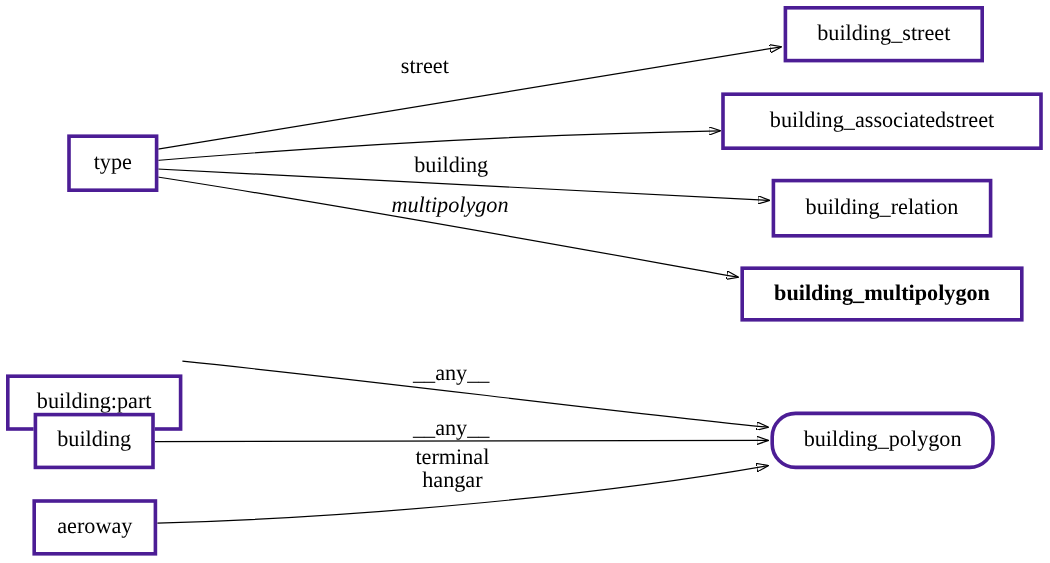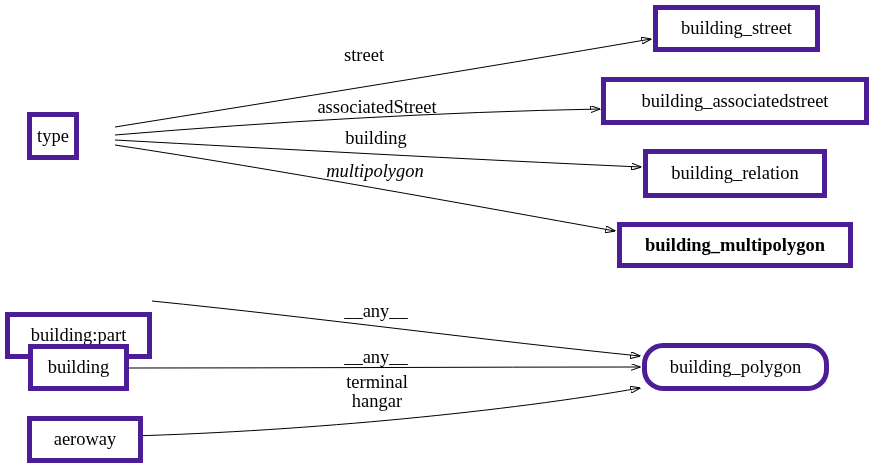--- a/index.html
+++ b/index.html
@@ -3,40 +3,40 @@
 <meta charset="utf-8">
 <style>
   html,body{margin:0;padding:0;background:#ffffff;}
   .canvas{
     position:relative;width:875px;height:469px;background:#ffffff;
     font-family:"Liberation Serif","DejaVu Serif",serif;color:#000000;overflow:hidden;
   }
   .edges-svg{position:absolute;left:0;top:0;width:875px;height:469px;}
   .edges-svg path{fill:none;stroke:#000000;stroke-width:1;}
   .node{
-    position:absolute;box-sizing:border-box;border:5px solid #4c1d95;background:#ffffff;
+    position:absolute;box-sizing:border-box;border:3px solid #4c1d95;background:#ffffff;
     display:flex;align-items:center;justify-content:center;
     font-size:18.5px;line-height:1;white-space:nowrap;
   }
   .edge-label{
     position:absolute;transform:translate(-50%,-50%);
     font-size:18.5px;line-height:1.03;text-align:center;white-space:pre-line;
   }
   
-  .n-type{left:27px;top:112px;width:52px;height:48px;}
+  .n-type{left:56px;top:112px;width:76px;height:48px;}
   .n-building-part{left:5px;top:272px;width:147px;height:47px;margin-top:40px;}
   .n-building{left:28px;top:344px;width:101px;height:47px;}
-  .n-aeroway{left:27px;top:416px;width:116px;height:47px;}
+  .n-aeroway{left:27px;top:416px;width:104px;height:47px;}
   .n-building-street{left:653px;top:5px;width:167px;height:47px;}
   .n-building-associatedstreet{left:601px;top:77px;width:268px;height:48px;}
   .n-building-relation{left:643px;top:149px;width:184px;height:49px;}
   .n-building-multipolygon{left:617px;top:222px;width:236px;height:46px;font-weight:bold;}
   .n-building-polygon{left:642px;top:343px;width:187px;height:48px;border-radius:21px;}
   
-  .l-street{left:364px;top:56px;}
+  .l-street{left:354px;top:56px;}
   .l-associatedstreet{left:377px;top:108px;}
   .l-building{left:376px;top:139px;}
   .l-multipolygon{left:375px;top:172px;font-style:italic;}
   .l-any1{left:376px;top:312px;}
   .l-any2{left:376px;top:358px;}
   .l-terminal-hangar{left:377px;top:392px;font-family:Liberation Serif, serif;}
 </style>
 </head>
 <body>
 
@@ -61,21 +61,20 @@
   <div class="node n-building-part">building:part</div>
   <div class="node n-building">building</div>
   <div class="node n-aeroway">aeroway</div>
   <div class="node n-building-street">building_street</div>
   <div class="node n-building-associatedstreet">building_associatedstreet</div>
   <div class="node n-building-relation">building_relation</div>
   <div class="node n-building-multipolygon">building_multipolygon</div>
   <div class="node n-building-polygon">building_polygon</div>
 
   <div class="edge-label l-street">street</div>
-  <div class="edge-label l-associatedstreet">associatedStreet</div>
   <div class="edge-label l-building">building</div>
   <div class="edge-label l-multipolygon">multipolygon</div>
   <div class="edge-label l-any1">__any__</div>
   <div class="edge-label l-any2">__any__</div>
   <div class="edge-label l-terminal-hangar">terminal
 hangar</div>
 
 </div>
 
 </body></html>

